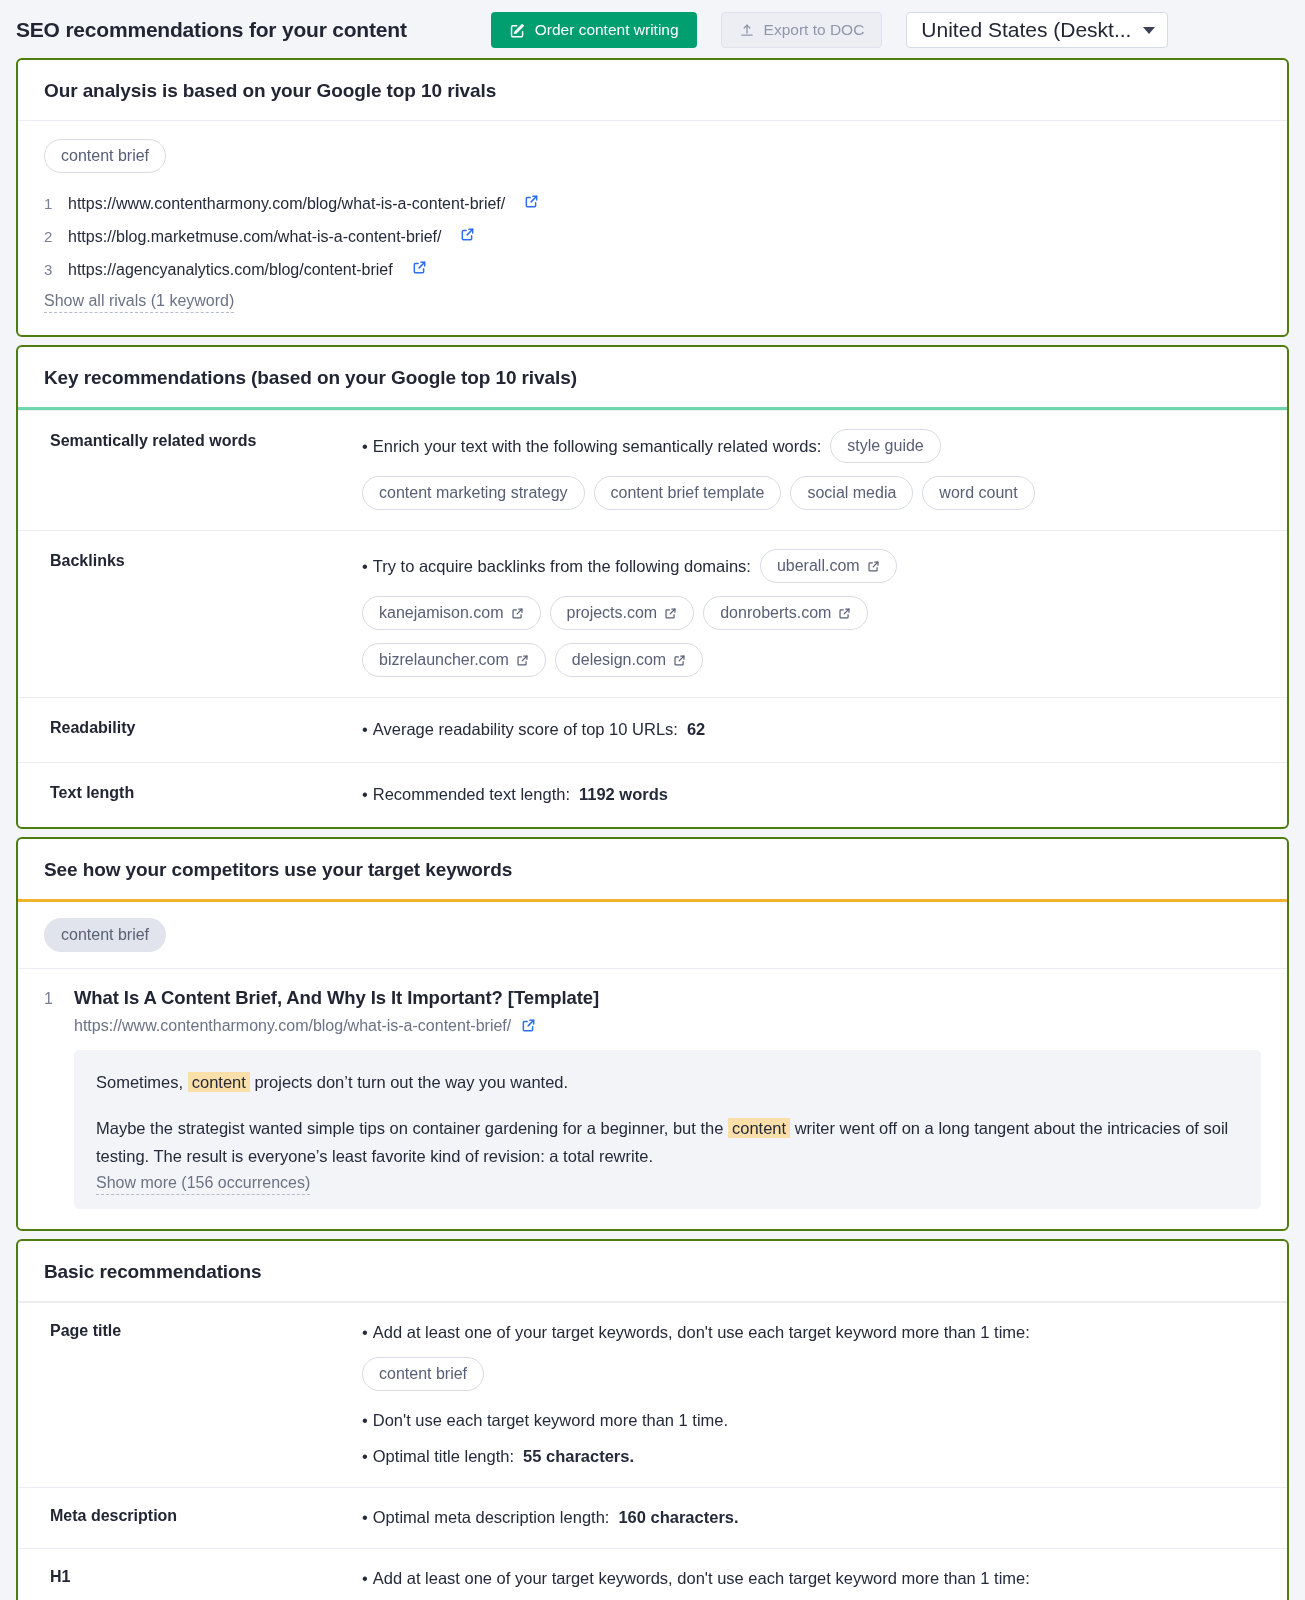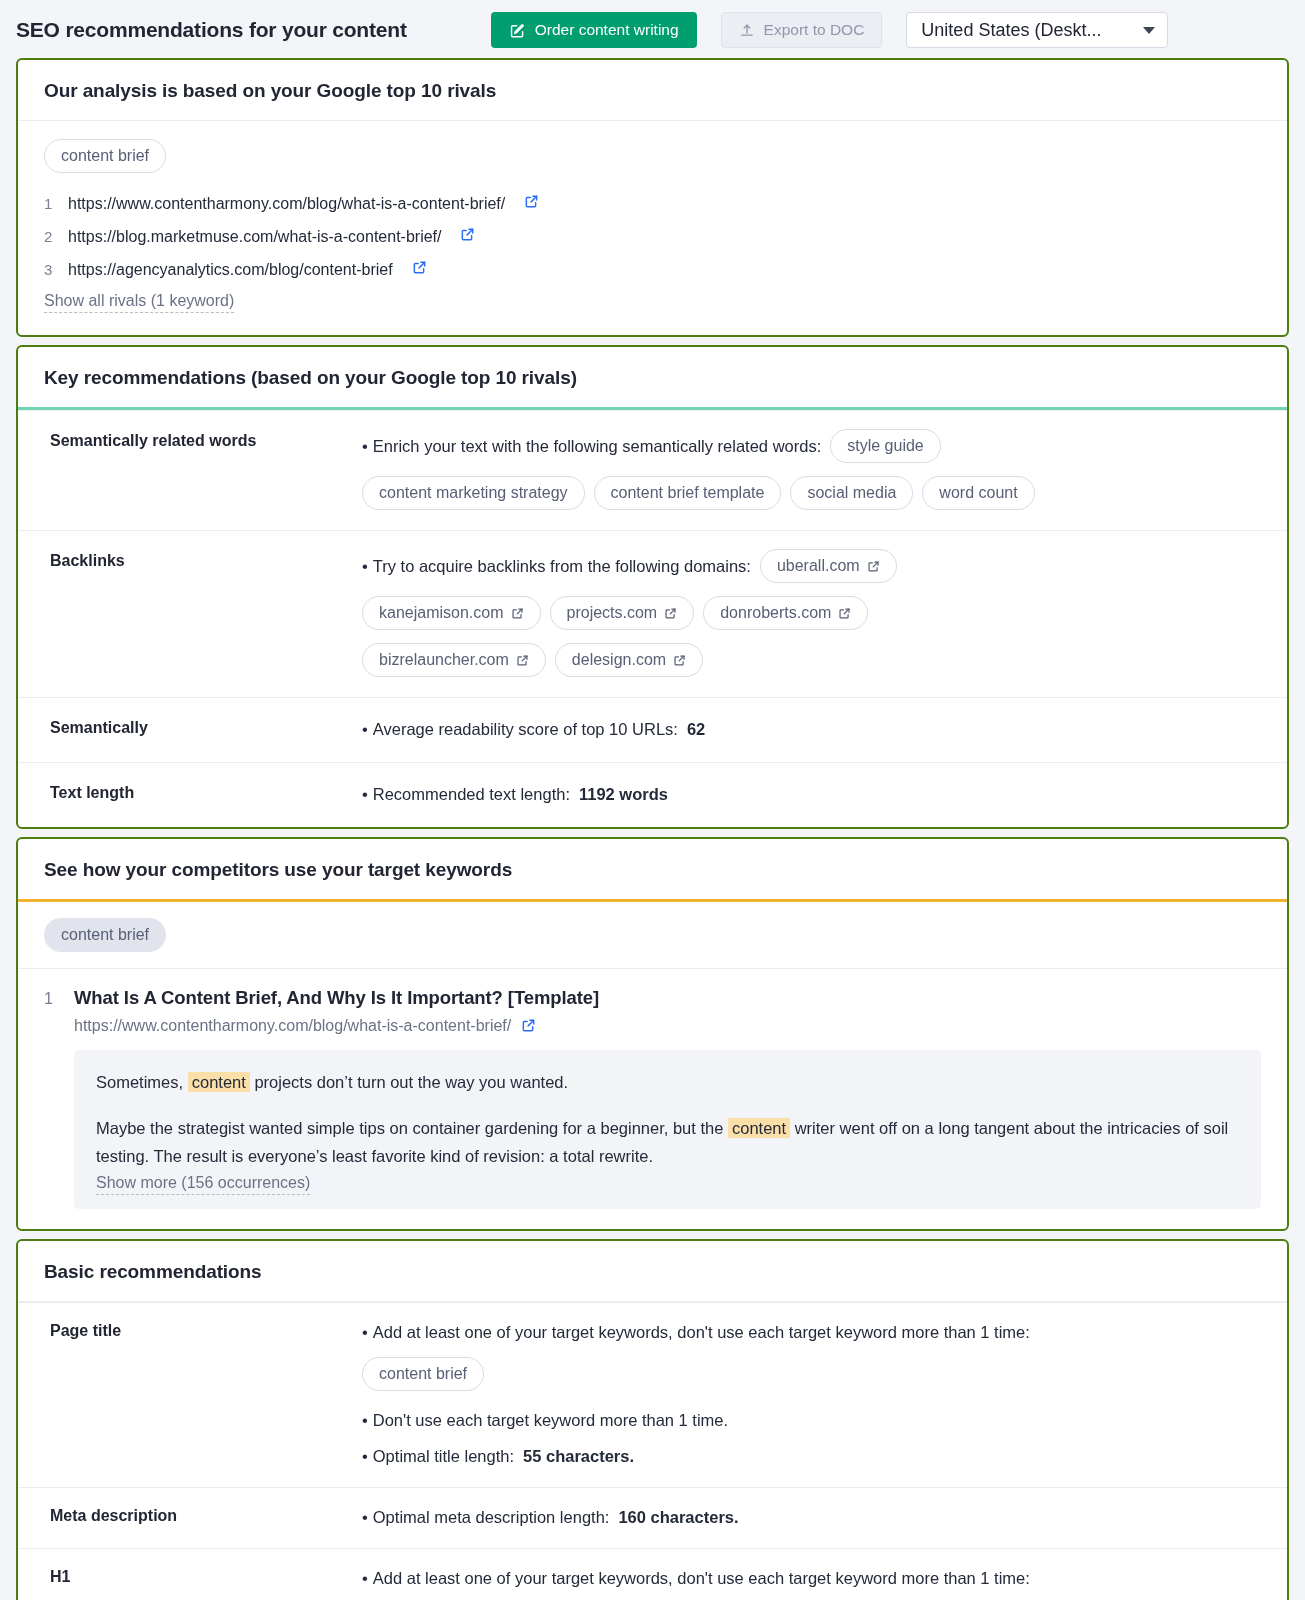--- a/index.html
+++ b/index.html
@@ -61,21 +61,21 @@
     display: inline-flex;
     align-items: center;
     justify-content: space-between;
     gap: 10px;
     height: 36px;
     width: 262px;
     padding: 0 12px 0 14px;
     border: 1px solid #d6dae4;
     border-radius: 4px;
     background: #ffffff;
-    font-size: 18px;
+    font-size: 21px;
     color: #222533;
     cursor: pointer;
   }
   .chev {
     width: 0; height: 0;
     border-left: 6px solid transparent;
     border-right: 6px solid transparent;
     border-top: 7px solid #3d4355;
     flex: none;
   }
@@ -383,21 +383,21 @@
                 <path d="M13.5 2.5L7.6 8.4"></path>
                 <path d="M12.4 9.4v3.1a1 1 0 0 1-1 1H3.5a1 1 0 0 1-1-1V4.6a1 1 0 0 1 1-1h3.1"></path>
               </svg>
           </span>
         </span>
       </div>
     </div>
   </div>
 
   <div class="rec-row">
-    <div class="rec-label">Semantically</div>
+    <div class="rec-label">Readability</div>
     <div class="rec-content">
       <div class="bullet-line">
         <span class="bdot">•</span>
         <span>Average readability score of top 10 URLs:</span>
         <span class="bold">62</span>
       </div>
     </div>
   </div>
 
   <div class="rec-row">

